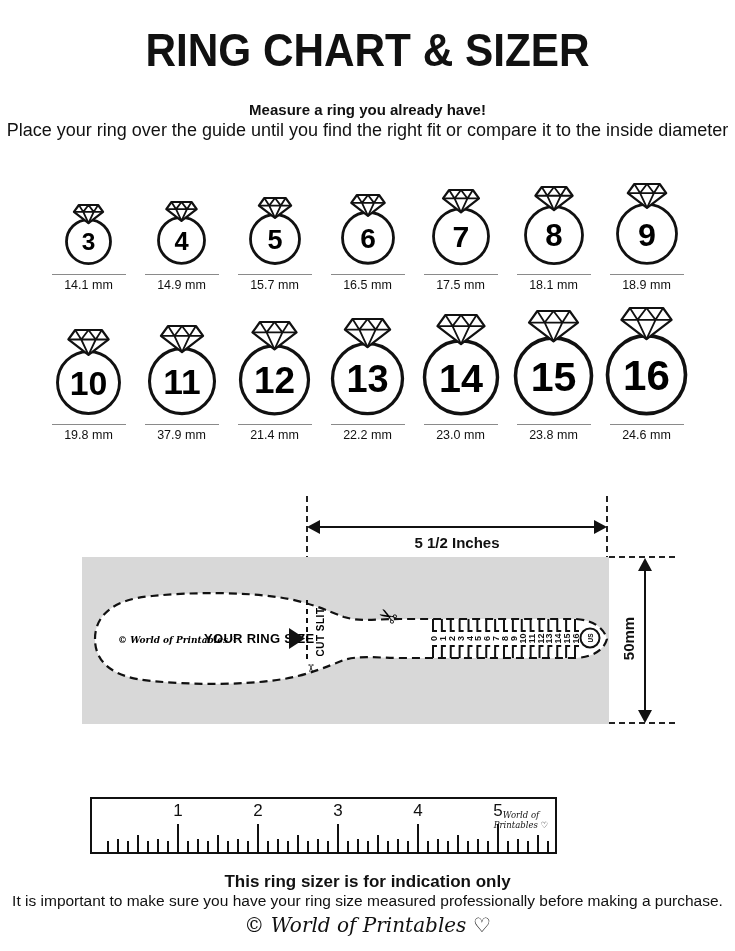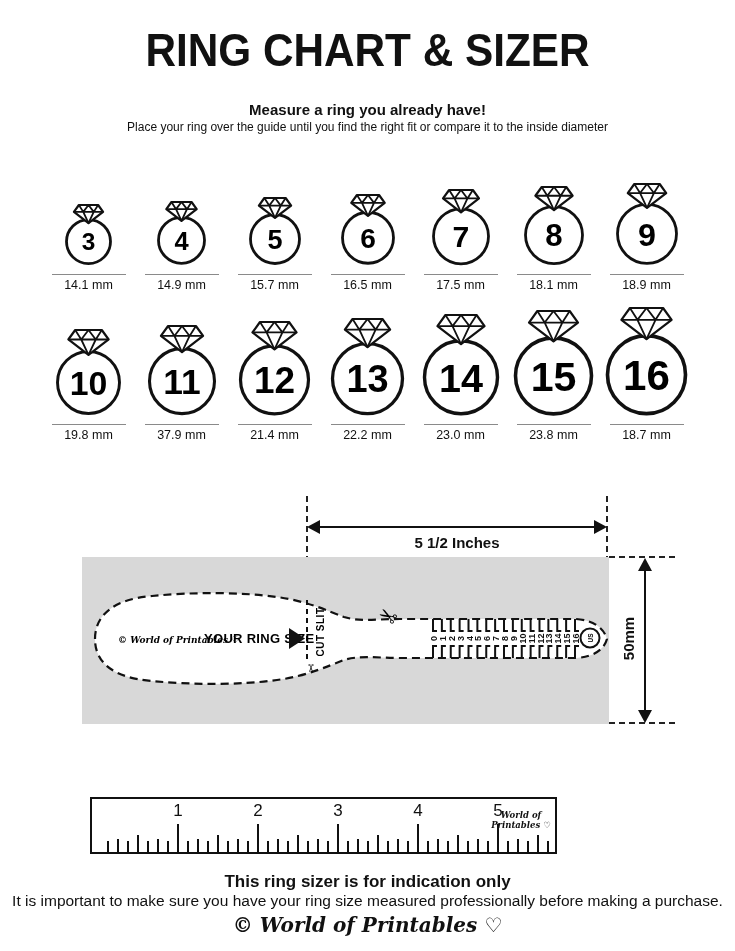--- a/index.html
+++ b/index.html
@@ -3,21 +3,21 @@
 <meta charset="utf-8">
 <style>
   html,body{margin:0;padding:0;background:#fff;}
   #page{position:relative;width:735px;height:951px;background:#ffffff;overflow:hidden;
         font-family:"Liberation Sans",sans-serif;color:#111;}
   .abs{position:absolute;}
   
   .title{top:24px;left:0;width:735px;text-align:center;font-size:47px;font-weight:800;
          letter-spacing:0px;transform:scaleX(0.9);line-height:1.1;}
   .subtitle{top:101px;left:0;width:735px;text-align:center;font-size:15px;font-weight:700;}
-  .instruction{top:120px;left:0;width:735px;text-align:center;font-size:12px;}
+  .instruction{top:120px;left:0;width:735px;text-align:center;font-size:18px;}
   
   .ring-row{display:flex;justify-content:center;left:0;width:735px;}
   .ring-cell{width:93px;display:flex;flex-direction:column;align-items:center;justify-content:flex-end;}
   .mm-line{width:74px;border-top:1px solid #8a8a8a;margin-top:5px;}
   .mm-label{font-size:12.5px;margin-top:3px;color:#111;}
   #ring-row-0{top:180px;height:112px;}
   #ring-row-1{top:306px;height:136px;}
   
   #sizer{top:490px;left:0;width:735px;height:250px;}
   .vdash{width:2px;background:repeating-linear-gradient(to bottom,#222 0 6px,transparent 6px 10px);}
@@ -36,21 +36,21 @@
   .important{top:742px;left:83px;width:640px;font-size:15px;}
   
   #ruler{top:797px;left:90px;width:463px;height:53px;border:2px solid #111;background:#fff;}
   .ruler-num{position:absolute;top:2px;width:30px;text-align:center;font-size:17px;}
   .ruler-tick{position:absolute;bottom:0;width:2px;background:#111;}
   .ruler-brand{position:absolute;top:11px;left:397px;width:64px;font-size:8.5px;text-align:center;}
   
   .footer-bold{top:872px;left:0;width:735px;text-align:center;font-size:17px;font-weight:700;}
   .footer-text{top:892px;left:0;width:735px;text-align:center;font-size:15.5px;}
   .footer-brand{top:913px;left:0;width:735px;text-align:center;font-size:20px;}
-  .script{font-family:"DejaVu Serif",serif;font-style:italic;font-weight:700;}
+  .script{font-family:"DejaVu Serif",serif;font-style:italic;font-weight:400;}
 </style>
 </head>
 <body>
 
 <div id="page">
 
   <div class="abs title">RING CHART &amp; SIZER</div>
   <div class="abs subtitle">Measure a ring you already have!</div>
   <div class="abs instruction">Place your ring over the guide until you find the right fit or compare it to the inside diameter</div>
 
@@ -188,21 +188,21 @@
         <div class="mm-label">23.8 mm</div>
       </div>
       <div class="ring-cell">
         <svg width="89" height="113.1364">
           <circle cx="44.5" cy="68.6364" r="39" fill="#fff" stroke="#111" stroke-width="3.645"></circle>
           <path d="M 27.9274 2 L 61.0726 2 L 69.61 13.831832 L 44.5 33.136399999999995 L 19.39 13.831832 Z" fill="#fff" stroke="#111" stroke-width="2.2" stroke-linejoin="round"></path>
           <path d="M 19.39 13.831832 L 69.61 13.831832 M 27.9274 2 L 35.4604 13.831832 L 44.5 2 L 53.5396 13.831832 L 61.0726 2 M 35.4604 13.831832 L 44.5 33.136399999999995 M 53.5396 13.831832 L 44.5 33.136399999999995" fill="none" stroke="#111" stroke-width="1.8" stroke-linejoin="round"></path>
           <text x="44.5" y="84.0264" text-anchor="middle" font-size="42.120000000000005" font-weight="600">16</text>
         </svg>
         <div class="mm-line"></div>
-        <div class="mm-label">18.7 mm</div>
+        <div class="mm-label">24.6 mm</div>
       </div>
     </div>
 
   <div class="abs" id="sizer">
 
     <div class="abs vdash" style="left:306px;top:6px;height:62px;"></div>
     <div class="abs vdash" style="left:606px;top:6px;height:62px;"></div>
     <div class="abs arrow-line-h" style="left:315px;top:36px;width:284px;"></div>
     <div class="abs tri tri-left" style="left:307px;top:30px;"></div>
     <div class="abs tri tri-right" style="left:594px;top:30px;"></div>

